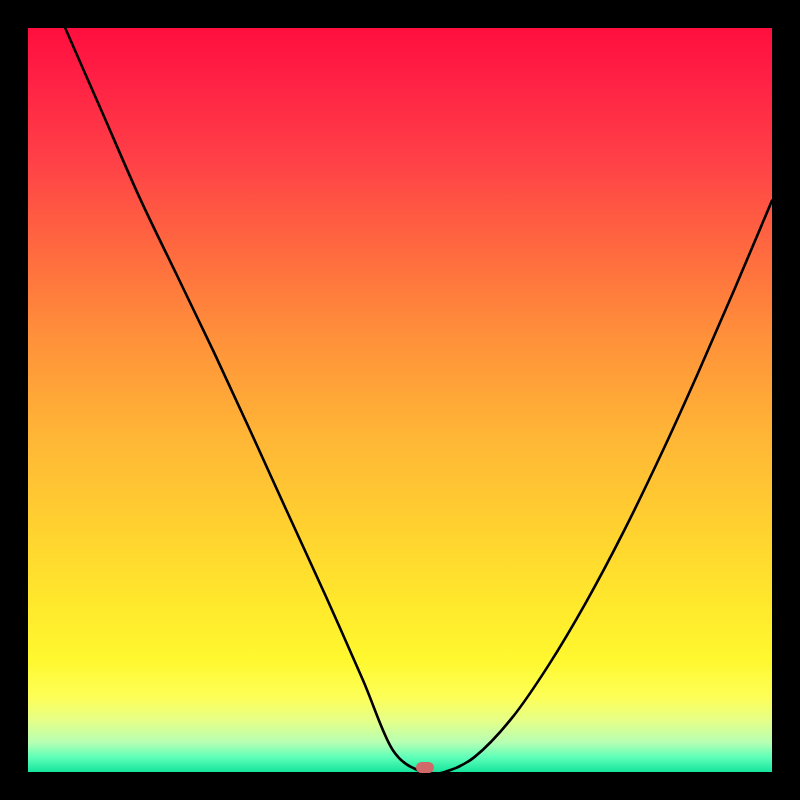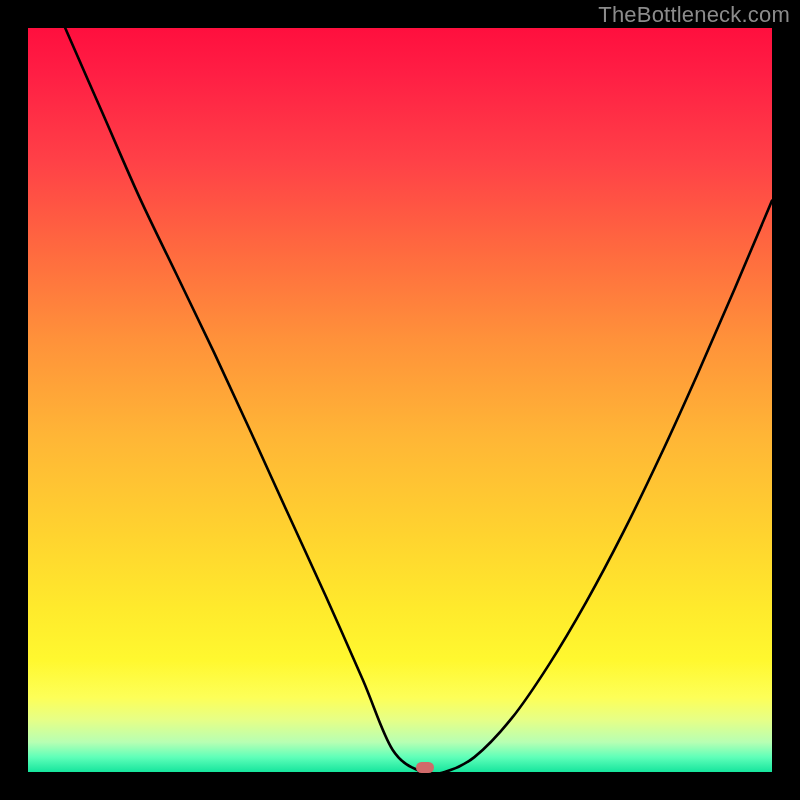--- a/index.html
+++ b/index.html
@@ -70,14 +70,13 @@
 
 <div class="frame">
   <div class="gradient-bg"></div>
 
   <svg class="plot" viewBox="0 0 744 744" preserveAspectRatio="none">
     <path id="curve-path" d="M 37.20 0.00 C 43.40 14.14, 62.00 56.54, 74.40 84.82 C 86.80 113.09, 99.20 142.60, 111.60 169.63 C 124.00 196.66, 136.40 221.22, 148.80 247.01 C 161.20 272.80, 173.60 298.10, 186.00 324.38 C 198.40 350.67, 210.80 377.70, 223.20 404.74 C 235.60 431.77, 248.00 459.42, 260.40 486.58 C 272.80 513.73, 285.20 540.14, 297.60 567.67 C 310.00 595.20, 323.64 626.08, 334.80 651.74 C 345.96 677.41, 354.64 706.30, 364.56 721.68 C 374.48 737.06, 385.64 740.28, 394.32 744.00 C 403.00 747.72, 407.96 746.48, 416.64 744.00 C 425.32 741.52, 435.24 738.05, 446.40 729.12 C 457.56 720.19, 471.20 705.81, 483.60 690.43 C 496.00 675.06, 508.40 656.21, 520.80 636.86 C 533.20 617.52, 545.60 596.44, 558.00 574.37 C 570.40 552.30, 582.80 528.86, 595.20 504.43 C 607.60 480.00, 620.00 454.21, 632.40 427.80 C 644.80 401.39, 657.20 373.86, 669.60 345.96 C 682.00 318.06, 694.40 289.29, 706.80 260.40 C 719.20 231.51, 737.80 187.24, 744.00 172.61" fill="none" stroke="#000" stroke-width="2.6" stroke-linecap="round" stroke-linejoin="round"></path>
   </svg>
 
   <div class="marker" id="marker" style="left: 416.296px; top: 762.036px;"></div>
 
-  <div class="watermark">TheBottleneck.com</div>
 </div>
 
 </body></html>

